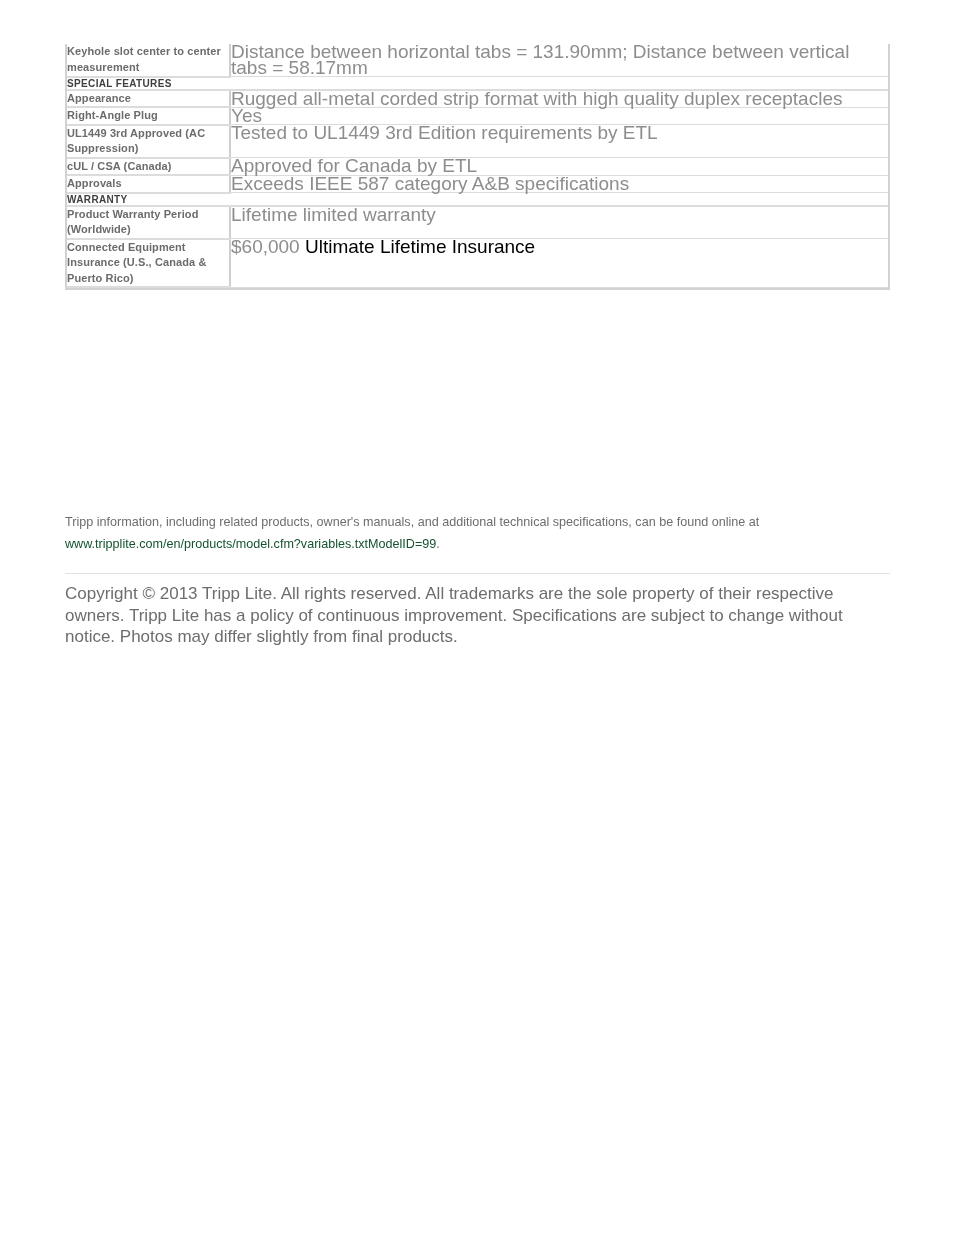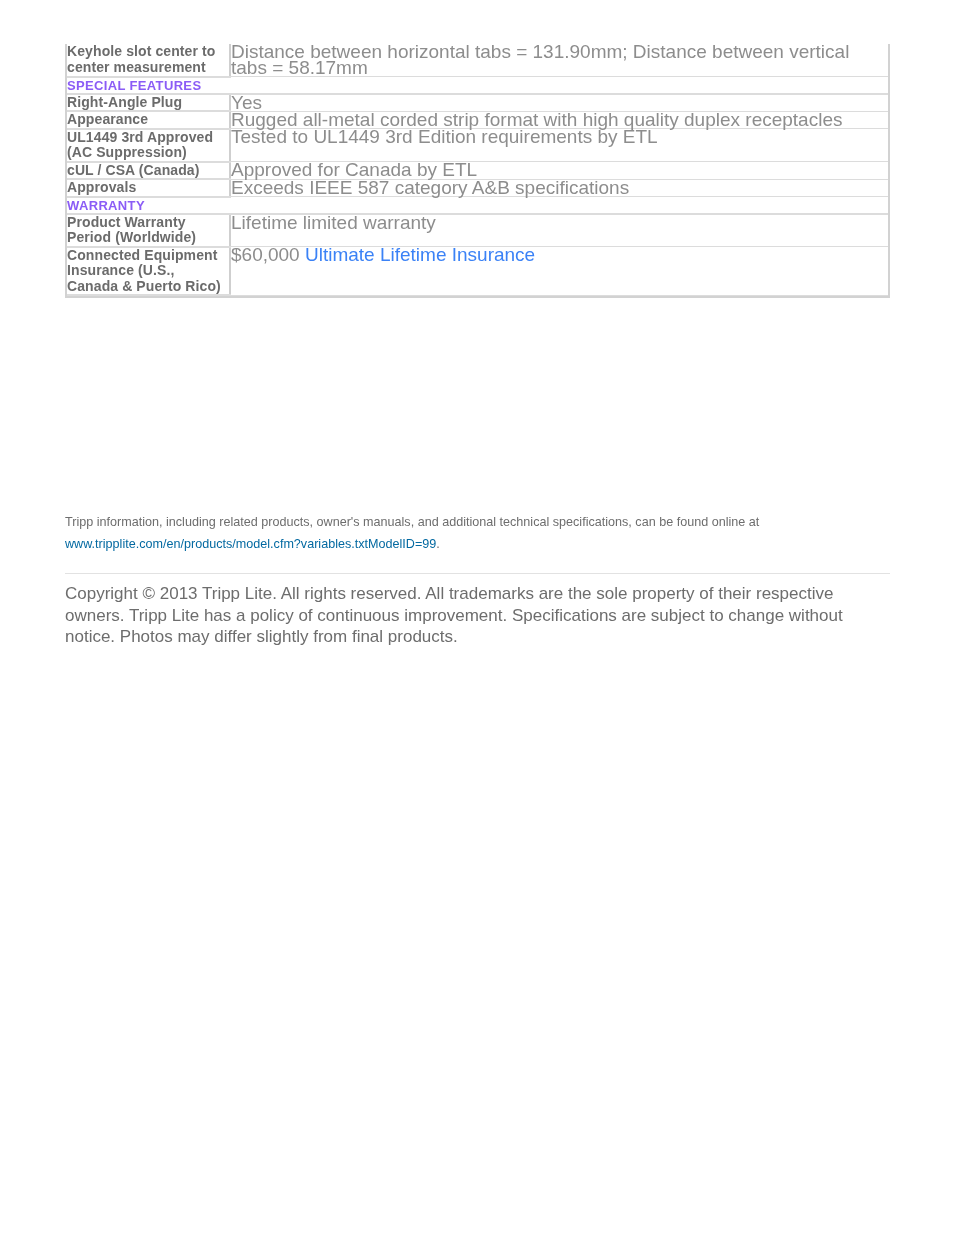--- a/index.html
+++ b/index.html
@@ -45,21 +45,21 @@
     vertical-align: top;
     padding: 0;
   }
 
   
   td.lbl {
     width: 163px;
     border-right: 2px solid #cfcfcf;
     border-bottom: 2px solid #dcdcdc;
     padding: 11px 14px 11px 12px;
-    font-size: 14px;
+    font-size: 11px;
     font-weight: bold;
     line-height: 15.5px;
     color: #6b6b6b;
     letter-spacing: 0.1px;
   }
 
   
   td.val {
     border-bottom: 1px solid #dcdcdc;
     padding: 11px 10px 11px 8px;
@@ -68,43 +68,43 @@
     color: #8d8d8d;
     border-left: 4px solid transparent;
   }
 
   tr.row td.val { border-left: none; }
 
   
   td.section {
     border-bottom: 2px solid #dcdcdc;
     padding: 9px 0 8px 12px;
-    font-size: 13px;
+    font-size: 10px;
     font-weight: bold;
-    color: #8b5cf6;
+    color: #404040;
     letter-spacing: 0.35px;
   }
 
   a.link {
-    color: #3b82f6;
+    color: #000000;
     text-decoration: none;
   }
 
   
   .more-info {
     position: absolute;
     left: 65px;
     top: 511px;
     width: 830px;
     font-size: 12.6px;
     line-height: 22px;
     color: #6d6d6d;
   }
   .more-info a {
-    color: #0369a1;
+    color: #14532d;
     text-decoration: none;
   }
 
   .divider {
     position: absolute;
     left: 65px;
     top: 573px;
     width: 825px;
     height: 1px;
     background: #e2e2e2;
@@ -129,26 +129,26 @@
     <table class="spec">
       <tbody id="spec-body">
           <tr class="row">
             <td class="lbl">Keyhole slot center to center measurement</td>
             <td class="val">Distance between horizontal tabs = 131.90mm; Distance between vertical tabs = 58.17mm</td>
           </tr>
           <tr class="section-row">
             <td class="section" colspan="2">SPECIAL FEATURES</td>
           </tr>
           <tr class="row">
+            <td class="lbl">Appearance</td>
+            <td class="val">Rugged all-metal corded strip format with high quality duplex receptacles</td>
+          </tr>
+          <tr class="row">
             <td class="lbl">Right-Angle Plug</td>
             <td class="val">Yes</td>
-          </tr>
-          <tr class="row">
-            <td class="lbl">Appearance</td>
-            <td class="val">Rugged all-metal corded strip format with high quality duplex receptacles</td>
           </tr>
           <tr class="row">
             <td class="lbl">UL1449 3rd Approved (AC Suppression)</td>
             <td class="val">Tested to UL1449 3rd Edition requirements by ETL</td>
           </tr>
           <tr class="row">
             <td class="lbl">cUL / CSA (Canada)</td>
             <td class="val">Approved for Canada by ETL</td>
           </tr>
           <tr class="row">

